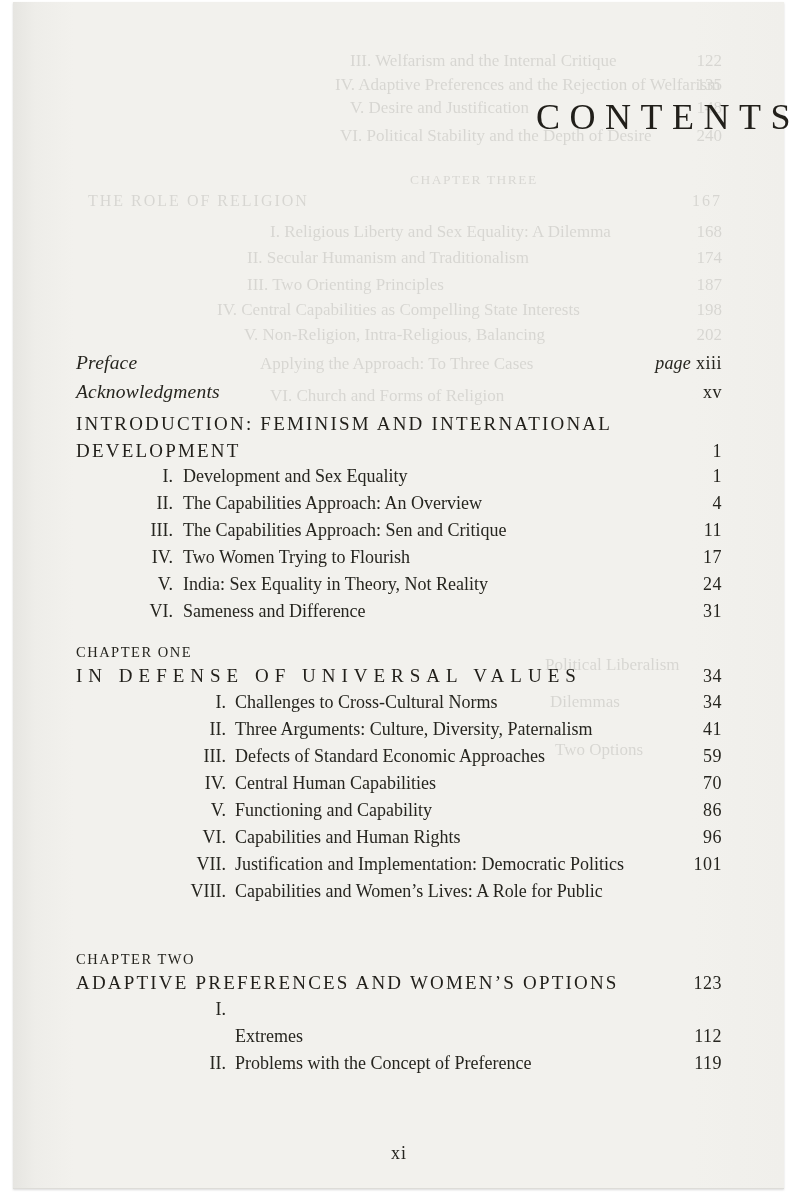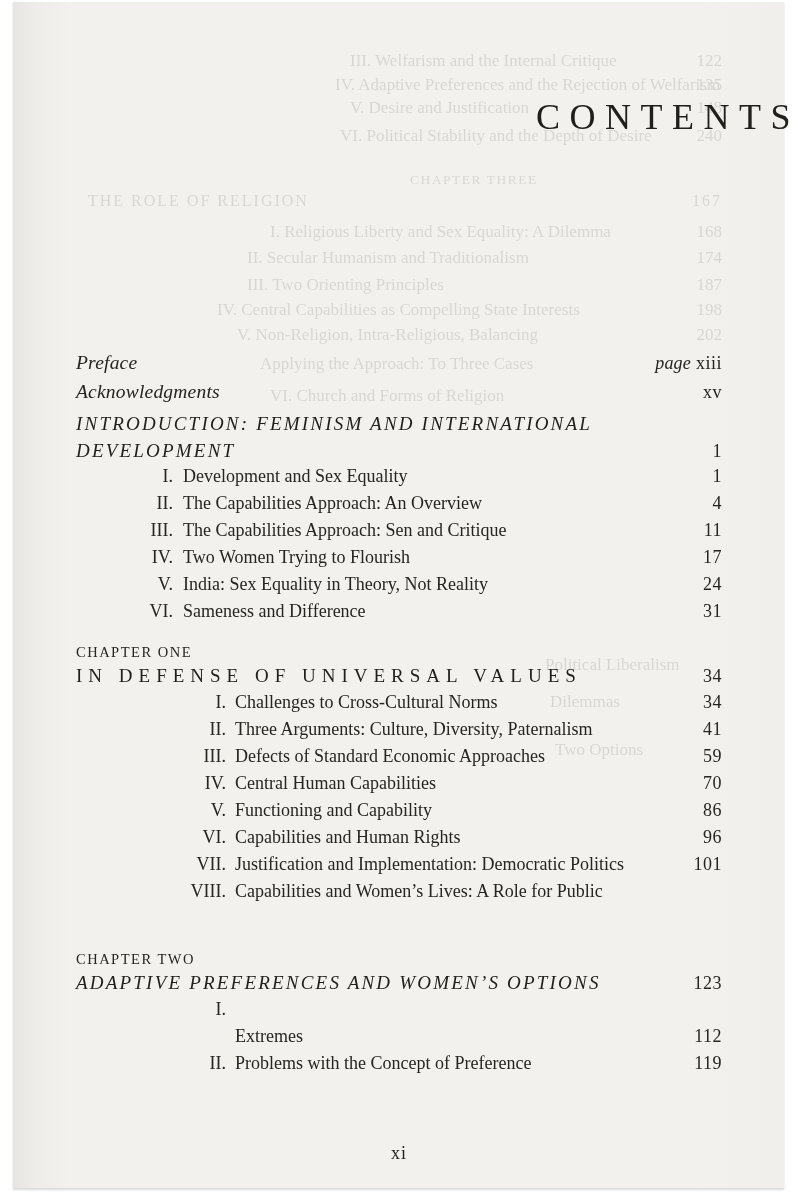--- a/index.html
+++ b/index.html
@@ -36,21 +36,21 @@
     display:flex;align-items:baseline;font-size:18px;white-space:nowrap;
   }
   .fm{height:29px;line-height:29px;}
   .fm .ttl{font-style:italic;font-size:19.5px;letter-spacing:.2px;}
   .num{flex:none;text-align:right;box-sizing:border-box;}
   .n1 .num{width:107px;padding-right:10px;}
   .n2 .num{width:159px;padding-right:9px;}
   .ttl{flex:1;overflow:visible;}
   .pg{flex:none;margin-left:12px;text-align:right;min-width:36px;font-size:18px;letter-spacing:.5px;}
   .pg i{letter-spacing:.2px;}
-  .hcap{letter-spacing:2.2px;font-size:19px;color:#211f1a;font-style:italic;}
+  .hcap{letter-spacing:2.2px;font-size:19px;color:#211f1a;}
   .hcap-wide{letter-spacing:6px;font-size:19px;color:#211f1a;}
   .chlabel{font-size:14.5px;letter-spacing:1.5px;color:#26251f;}
   .folio{
     position:absolute;top:1143px;left:76px;width:646px;height:24px;
     text-align:center;font-size:18px;letter-spacing:1px;
   }
 </style>
 </head>
 <body>
 
@@ -60,21 +60,21 @@
   <div class="ghost" style="left:350px;top:51px"><span class="gtx">III.  Welfarism and the Internal Critique</span><span class="gpg">122</span></div>
   <div class="ghost" style="left:335px;top:75px"><span class="gtx">IV.  Adaptive Preferences and the Rejection of Welfarism</span><span class="gpg">135</span></div>
   <div class="ghost" style="left:350px;top:98px"><span class="gtx">V.  Desire and Justification</span><span class="gpg">148</span></div>
   <div class="ghost" style="left:340px;top:126px"><span class="gtx">VI.  Political Stability and the Depth of Desire</span><span class="gpg">240</span></div>
   <div class="ghost gcaps-sm" style="left:410px;top:172px"><span class="gtx">CHAPTER THREE</span></div>
   <div class="ghost gcaps" style="left:88px;top:192px"><span class="gtx">THE ROLE OF RELIGION</span><span class="gpg">167</span></div>
   <div class="ghost" style="left:270px;top:222px"><span class="gtx">I.  Religious Liberty and Sex Equality: A Dilemma</span><span class="gpg">168</span></div>
   <div class="ghost" style="left:247px;top:248px"><span class="gtx">II.  Secular Humanism and Traditionalism</span><span class="gpg">174</span></div>
   <div class="ghost" style="left:247px;top:275px"><span class="gtx">III.  Two Orienting Principles</span><span class="gpg">187</span></div>
   <div class="ghost" style="left:217px;top:300px"><span class="gtx">IV.  Central Capabilities as Compelling State Interests</span><span class="gpg">198</span></div>
-  <div class="ghost" style="left:237px;top:325px"><span class="gtx">V.  Non-Religion, Intra-Religious, Balancing</span><span class="gpg">202</span></div>
+  <div class="ghost" style="left:244px;top:325px"><span class="gtx">V.  Non-Religion, Intra-Religious, Balancing</span><span class="gpg">202</span></div>
   <div class="ghost" style="left:260px;top:354px"><span class="gtx">Applying the Approach: To Three Cases</span></div>
   <div class="ghost" style="left:270px;top:386px"><span class="gtx">VI.  Church and Forms of Religion</span></div>
   <div class="ghost" style="left:545px;top:655px"><span class="gtx">Political Liberalism</span></div>
   <div class="ghost" style="left:550px;top:692px"><span class="gtx">Dilemmas</span></div>
   <div class="ghost" style="left:555px;top:740px"><span class="gtx">Two Options</span></div>
 </div>
 
 <div class="content">
 
   <div class="book-title">CONTENTS</div>

